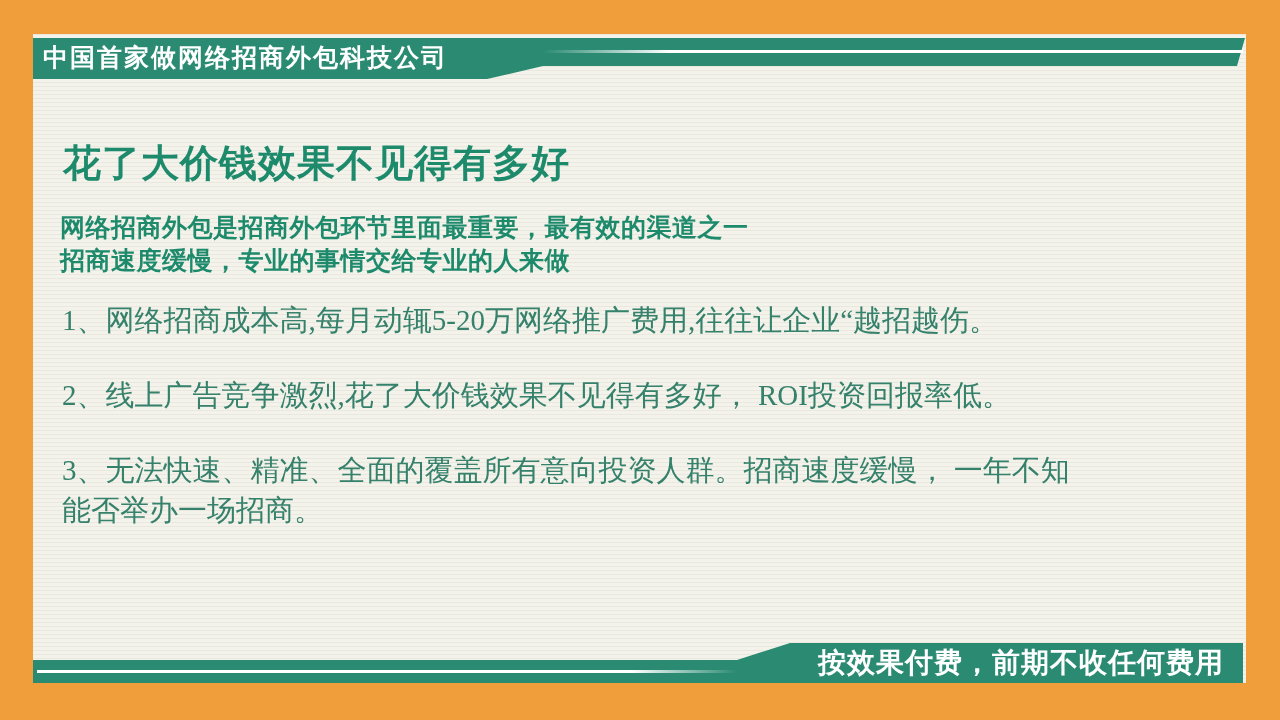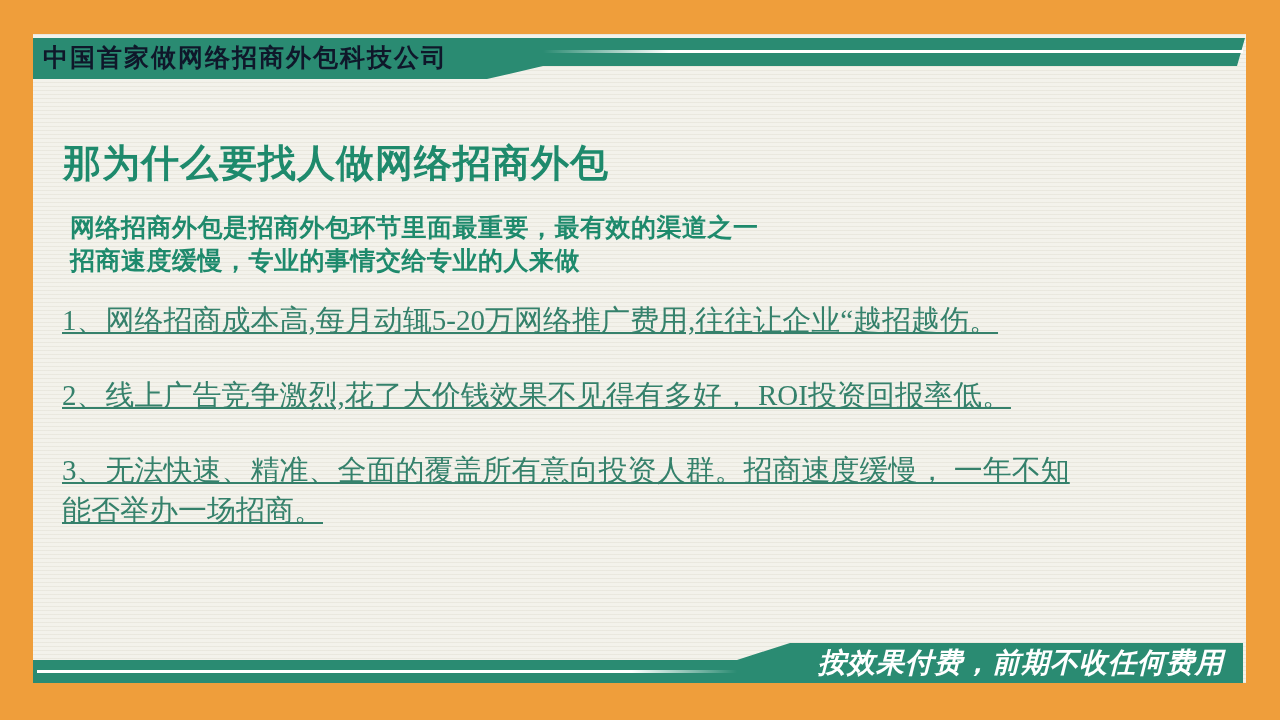--- a/index.html
+++ b/index.html
@@ -21,21 +21,21 @@
   }
   
   .top-banner{
     position:absolute;left:33px;top:38px;width:1212px;height:41px;
     background:#2A8B72;
     clip-path:polygon(0px 0px,1212px 0px,1204px 28px,510px 28px,454px 41px,0px 41px);
   }
   .top-banner-text{
     position:absolute;left:10px;top:0;height:38px;
     display:flex;align-items:center;
-    color:#0f172a;font-size:25px;font-weight:bold;letter-spacing:2px;
+    color:#ffffff;font-size:25px;font-weight:bold;letter-spacing:2px;
     white-space:nowrap;
   }
   .top-banner-line{
     position:absolute;left:543px;top:50px;width:700px;height:3px;
     background:linear-gradient(to right, rgba(255,255,255,0), #FFFFFF 18%, #FFFFFF);
   }
   
   .bottom-banner{
     position:absolute;left:33px;top:643px;width:1210px;height:40px;
     background:#2A8B72;
@@ -43,57 +43,55 @@
   }
   .bottom-banner-line{
     position:absolute;left:37px;top:670px;width:700px;height:3px;
     background:linear-gradient(to right, #FFFFFF 85%, rgba(255,255,255,0));
   }
   .bottom-banner-text{
     position:absolute;right:56px;top:643px;height:40px;
     display:flex;align-items:center;
     color:#FFFFFF;font-size:28px;font-weight:bold;letter-spacing:1px;
     white-space:nowrap;
-    font-style:italic;
   }
   
   .title{
     position:absolute;left:63px;top:138px;
     color:#1E8A6C;font-size:38px;font-weight:bold;letter-spacing:1px;
     white-space:nowrap;
   }
   .subtitle{
-    position:absolute;left:70px;top:211px;
+    position:absolute;left:60px;top:211px;
     color:#1E8A6C;font-size:25px;font-weight:bold;line-height:33px;
     letter-spacing:0.5px;
   }
   .points{
     position:absolute;left:62px;top:300px;width:1140px;
     font-family:"Liberation Serif","DejaVu Serif",serif;
     color:#35816B;font-size:29px;line-height:40px;
   }
   .point{
     margin-bottom:35px;
     white-space:pre-line;
-    text-decoration:underline;
   }
 </style>
 </head>
 <body>
 
 <div class="slide">
 
   <div class="paper"></div>
 
   <div class="top-banner">
     <div class="top-banner-text">中国首家做网络招商外包科技公司</div>
   </div>
   <div class="top-banner-line"></div>
 
-  <div class="title">那为什么要找人做网络招商外包</div>
+  <div class="title">花了大价钱效果不见得有多好</div>
 
   <div class="subtitle">
       <div>网络招商外包是招商外包环节里面最重要，最有效的渠道之一</div>
       <div>招商速度缓慢，专业的事情交给专业的人来做</div>
     </div>
 
   <div class="points">
       <div class="point">1、网络招商成本高,每月动辄5-20万网络推广费用,往往让企业“越招越伤。</div>
       <div class="point">2、线上广告竞争激烈,花了大价钱效果不见得有多好， ROI投资回报率低。</div>
       <div class="point">3、无法快速、精准、全面的覆盖所有意向投资人群。招商速度缓慢， 一年不知

